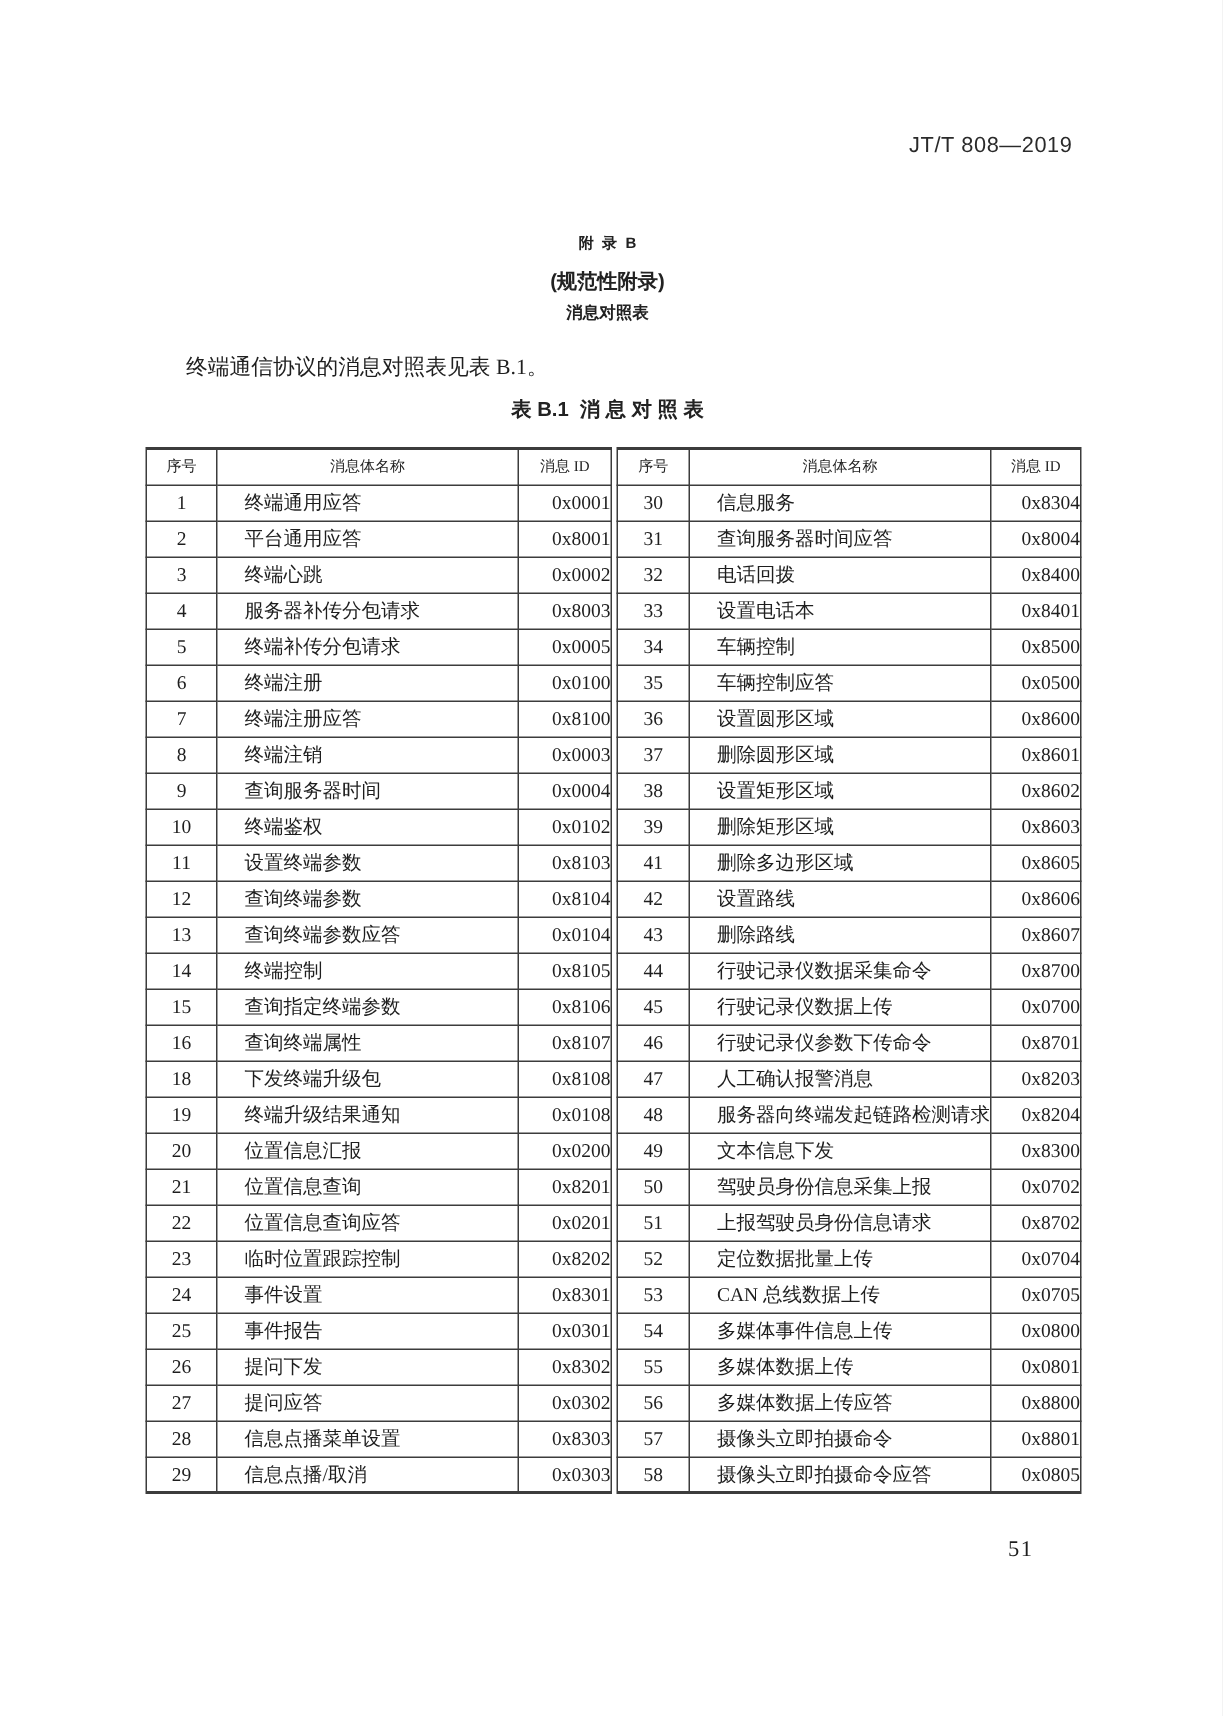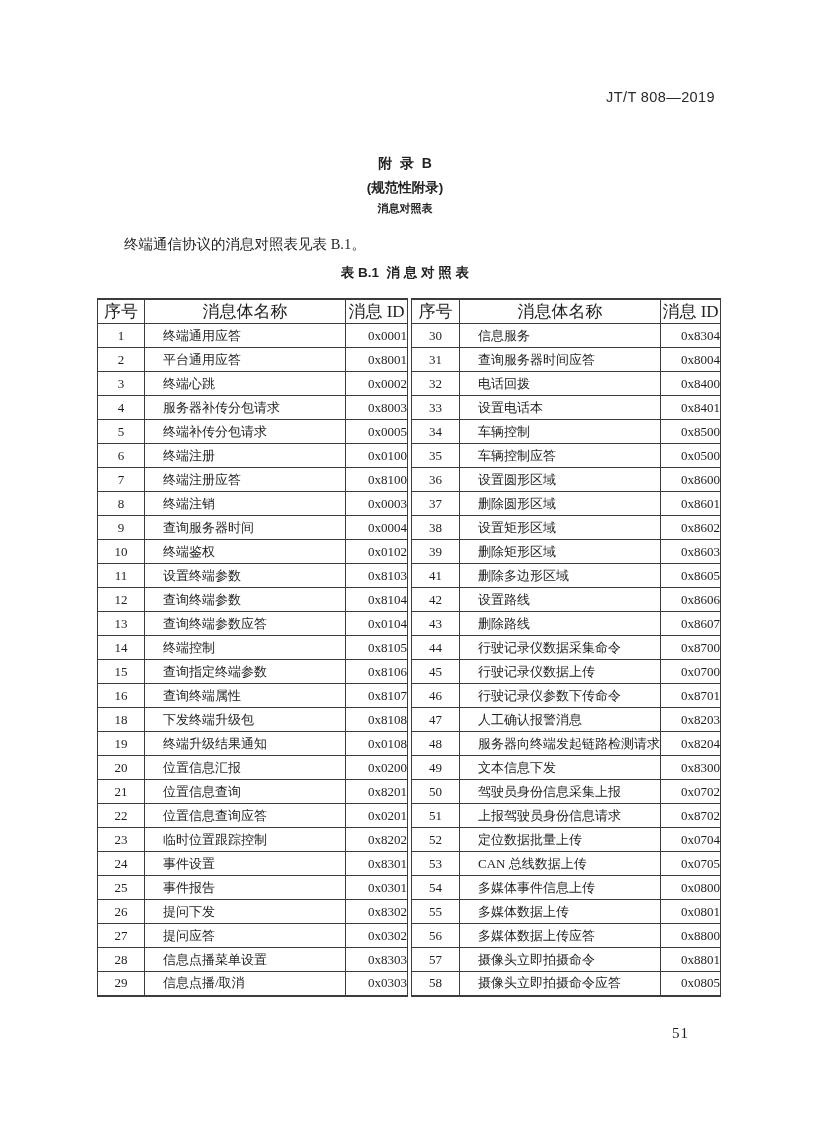--- a/index.html
+++ b/index.html
@@ -24,21 +24,21 @@
     letter-spacing: 0.4px;
     color: #2a2a2a;
   }
   .center-line {
     position: absolute;
     left: 97px;
     width: 616px;
     text-align: center;
     white-space: pre;
   }
-  .t1 { top: 155px; font-family: "Liberation Sans", "DejaVu Sans", sans-serif; font-weight: bold; font-size: 14px; }
+  .t1 { top: 155px; font-family: "Liberation Sans", "DejaVu Sans", sans-serif; font-weight: bold; font-size: 10px; }
   .t2 { top: 179px; font-family: "Liberation Sans", "DejaVu Sans", sans-serif; font-weight: bold; font-size: 13.5px; }
   .t3 { top: 201px; font-family: "Liberation Sans", "DejaVu Sans", sans-serif; font-weight: bold; font-size: 11px; }
   .intro {
     position: absolute;
     left: 97px;
     top: 235px;
     width: 616px;
     font-size: 14.5px;
     text-indent: 27px;
     color: #1f1f1f;
@@ -64,21 +64,21 @@
   }
   table.half th, table.half td {
     border: 1px solid #3c3c3c;
     height: 24px;
     padding: 0;
     font-weight: normal;
     overflow: hidden;
     white-space: nowrap;
   }
   table.half { border: 1px solid #3c3c3c; border-top-width: 2px; border-bottom-width: 2px; }
-  table.half th { text-align: center; font-size: 17px; }
+  table.half th { text-align: center; font-size: 10px; }
   table.half td:nth-child(1) { text-align: center; font-size: 13px; }
   table.half td:nth-child(2) { text-align: left; padding-left: 18px; }
   table.half td:nth-child(3) { text-align: right; font-size: 13px; }
   .page-num {
     position: absolute;
     left: 672px;
     top: 1025px;
     font-size: 15px;
     color: #1e1e1e;
     letter-spacing: 1px;

